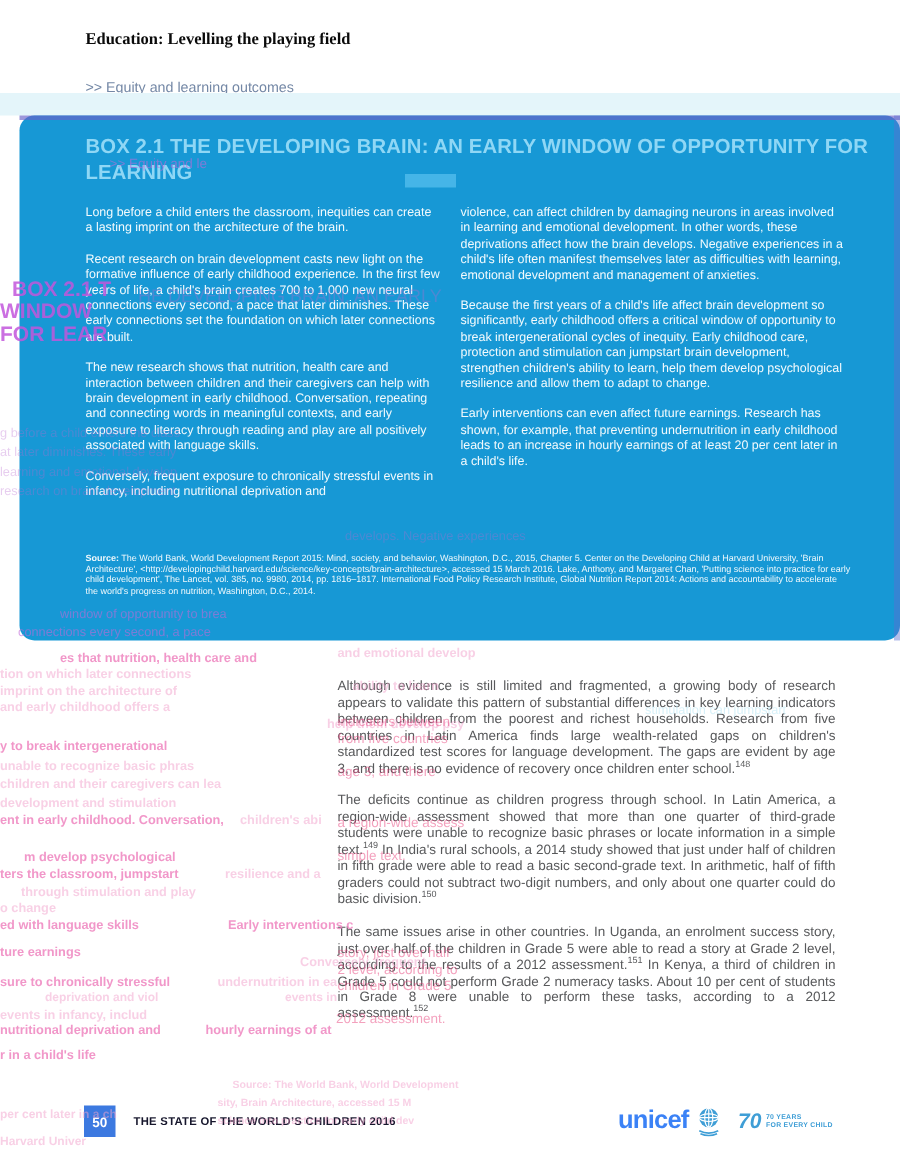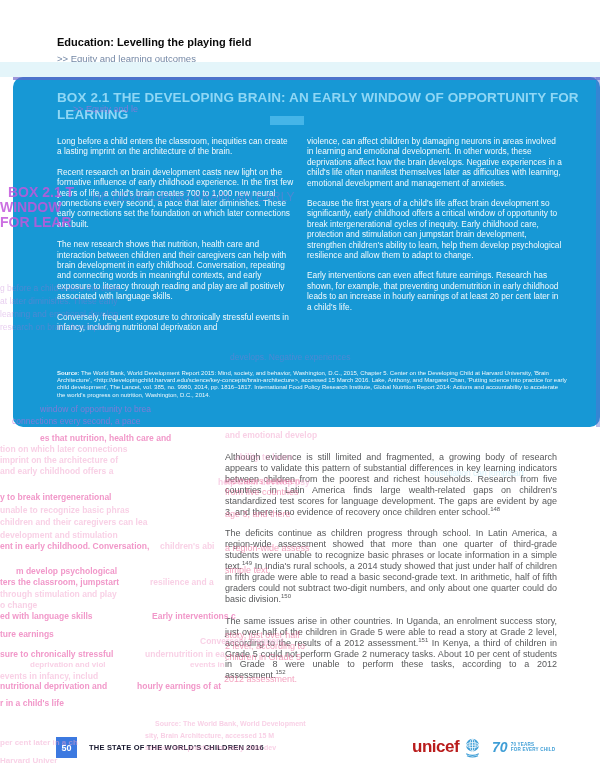--- a/index.html
+++ b/index.html
@@ -1,19 +1,19 @@
 <!DOCTYPE html>
 <html><head>
 <meta charset="utf-8">
 <style>
   html,body{margin:0;padding:0;background:#ffffff;}
   .page{position:relative;width:600px;height:776px;background:#ffffff;overflow:hidden;
         font-family:"Liberation Sans", sans-serif;}
   
-  .hdr-title{position:absolute;left:57px;top:36px;font-size:11px;font-weight:bold;color:#0a0a0a;}
+  .hdr-title{position:absolute;left:57px;top:20px;font-size:11px;font-weight:bold;color:#0a0a0a;font-family:Liberation Serif, serif;}
   .hdr-sub{position:absolute;left:57px;top:53px;font-size:9.5px;color:#7488a6;}
   .pale-band{position:absolute;left:0;top:62px;width:600px;height:15px;background:#e4f5fa;}
   
   .bluebox{position:absolute;left:13px;top:77px;width:587px;height:350px;background:#1798d5;border-radius:10px;}
   .bluebox::before{content:"";position:absolute;left:0;top:0;width:100%;height:3px;
         background:#6a5fc8;opacity:.65;}
   .bluebox::after{content:"";position:absolute;right:0;top:0;width:4px;height:100%;
         background:#5a6fd0;opacity:.45;}
   .box-title{position:absolute;left:44px;top:12px;width:522px;font-size:13.5px;line-height:17px;
         font-weight:bold;color:#8fd7f5;letter-spacing:.1px;}
@@ -28,21 +28,21 @@
   .body-text{position:absolute;left:225px;top:452px;width:332px;font-size:9px;line-height:10.9px;
         color:#58595b;text-align:justify;}
   .body-text p{margin:0 0 11px 0;}
   .body-text sup{font-size:6px;line-height:0;}
   
   .pagenum{position:absolute;left:56px;top:737px;width:21px;height:21px;background:#3c79e0;
         color:#ffffff;font-size:9px;font-weight:bold;display:flex;align-items:center;justify-content:center;}
   .foot-title{position:absolute;left:89px;top:743px;font-size:7.5px;font-weight:bold;color:#16162c;
         letter-spacing:.2px;}
   .unicef{position:absolute;left:412px;top:735px;height:24px;display:flex;align-items:center;gap:4px;}
-  .unicef-word{font-size:17px;font-weight:bold;color:#b91c1c;letter-spacing:-.5px;}
+  .unicef-word{font-size:17px;font-weight:bold;color:#3b82f6;letter-spacing:-.5px;}
   .globe{width:19px;height:21px;}
   .seventy{display:flex;align-items:center;gap:3px;margin-left:6px;}
   .seventy-num{font-size:14px;font-weight:bold;font-style:italic;color:#3f9ed6;}
   .seventy-txt{font-size:4.6px;line-height:5.4px;font-weight:bold;color:#3f9ed6;letter-spacing:.2px;}
   
   .overlay{position:absolute;left:0;top:0;width:479px;height:776px;pointer-events:none;z-index:9;}
   .ov{position:absolute;white-space:nowrap;font-family:"Liberation Sans",sans-serif;}
   .mag1{color:#c257dc;font-weight:bold;opacity:.85;}
   .mag2{color:#c06ad8;opacity:.6;}
   .mag3{color:#b86ad0;opacity:.33;}
@@ -133,21 +133,21 @@
       <span class="ov pnk2" style="left: 235px; top: 452px; font-size: 8.5px;">ability to learn</span>
       <span class="ov pnk" style="left: 0px; top: 492px; font-size: 8.5px;">y to break intergenerational</span>
       <span class="ov pnk2" style="left: 0px; top: 505px; font-size: 8.5px;">unable to recognize basic phras</span>
       <span class="ov pnk2" style="left: 0px; top: 517px; font-size: 8.5px;">children and their caregivers can lea</span>
       <span class="ov pnk2" style="left: 0px; top: 530px; font-size: 8.5px;">development and stimulation</span>
       <span class="ov pnk" style="left: 0px; top: 541px; font-size: 8.5px;">ent in early childhood. Conversation,</span>
       <span class="ov pnk2" style="left: 160px; top: 541px; font-size: 8.5px;">children's abi</span>
       <span class="ov pnk" style="left: 0px; top: 566px; font-size: 8.5px; padding-left: 16px;">m develop psychological</span>
       <span class="ov pnk" style="left: 0px; top: 577px; font-size: 8.5px;">ters the classroom, jumpstart</span>
       <span class="ov pnk2" style="left: 150px; top: 577px; font-size: 8.5px;">resilience and a</span>
-      <span class="ov pnk2" style="left: 0px; top: 589px; font-size: 8.5px;">through stimulation and play</span>
+      <span class="ov pnk2" style="left: 0px; top: 589px; font-size: 8.5px; padding-left: 14px;">through stimulation and play</span>
       <span class="ov pnk2" style="left: 0px; top: 600px; font-size: 8.5px;">o change</span>
       <span class="ov pnk" style="left: 0px; top: 611px; font-size: 8.5px;">ed with language skills</span>
       <span class="ov pnk" style="left: 152px; top: 611px; font-size: 8.5px;">Early interventions c</span>
       <span class="ov pnk" style="left: 0px; top: 629px; font-size: 8.5px;">ture earnings</span>
       <span class="ov pnk2" style="left: 200px; top: 636px; font-size: 8.5px;">Conversely, frequent</span>
       <span class="ov pnk" style="left: 0px; top: 649px; font-size: 8.5px;">sure to chronically stressful</span>
       <span class="ov pnk2" style="left: 145px; top: 649px; font-size: 8.5px;">undernutrition in ea</span>
       <span class="ov pnk2" style="left: 30px; top: 660px; font-size: 8px;">deprivation and viol</span>
       <span class="ov pnk2" style="left: 190px; top: 660px; font-size: 8px;">events in</span>
       <span class="ov pnk2" style="left: 0px; top: 671px; font-size: 8.5px;">events in infancy, includ</span>

